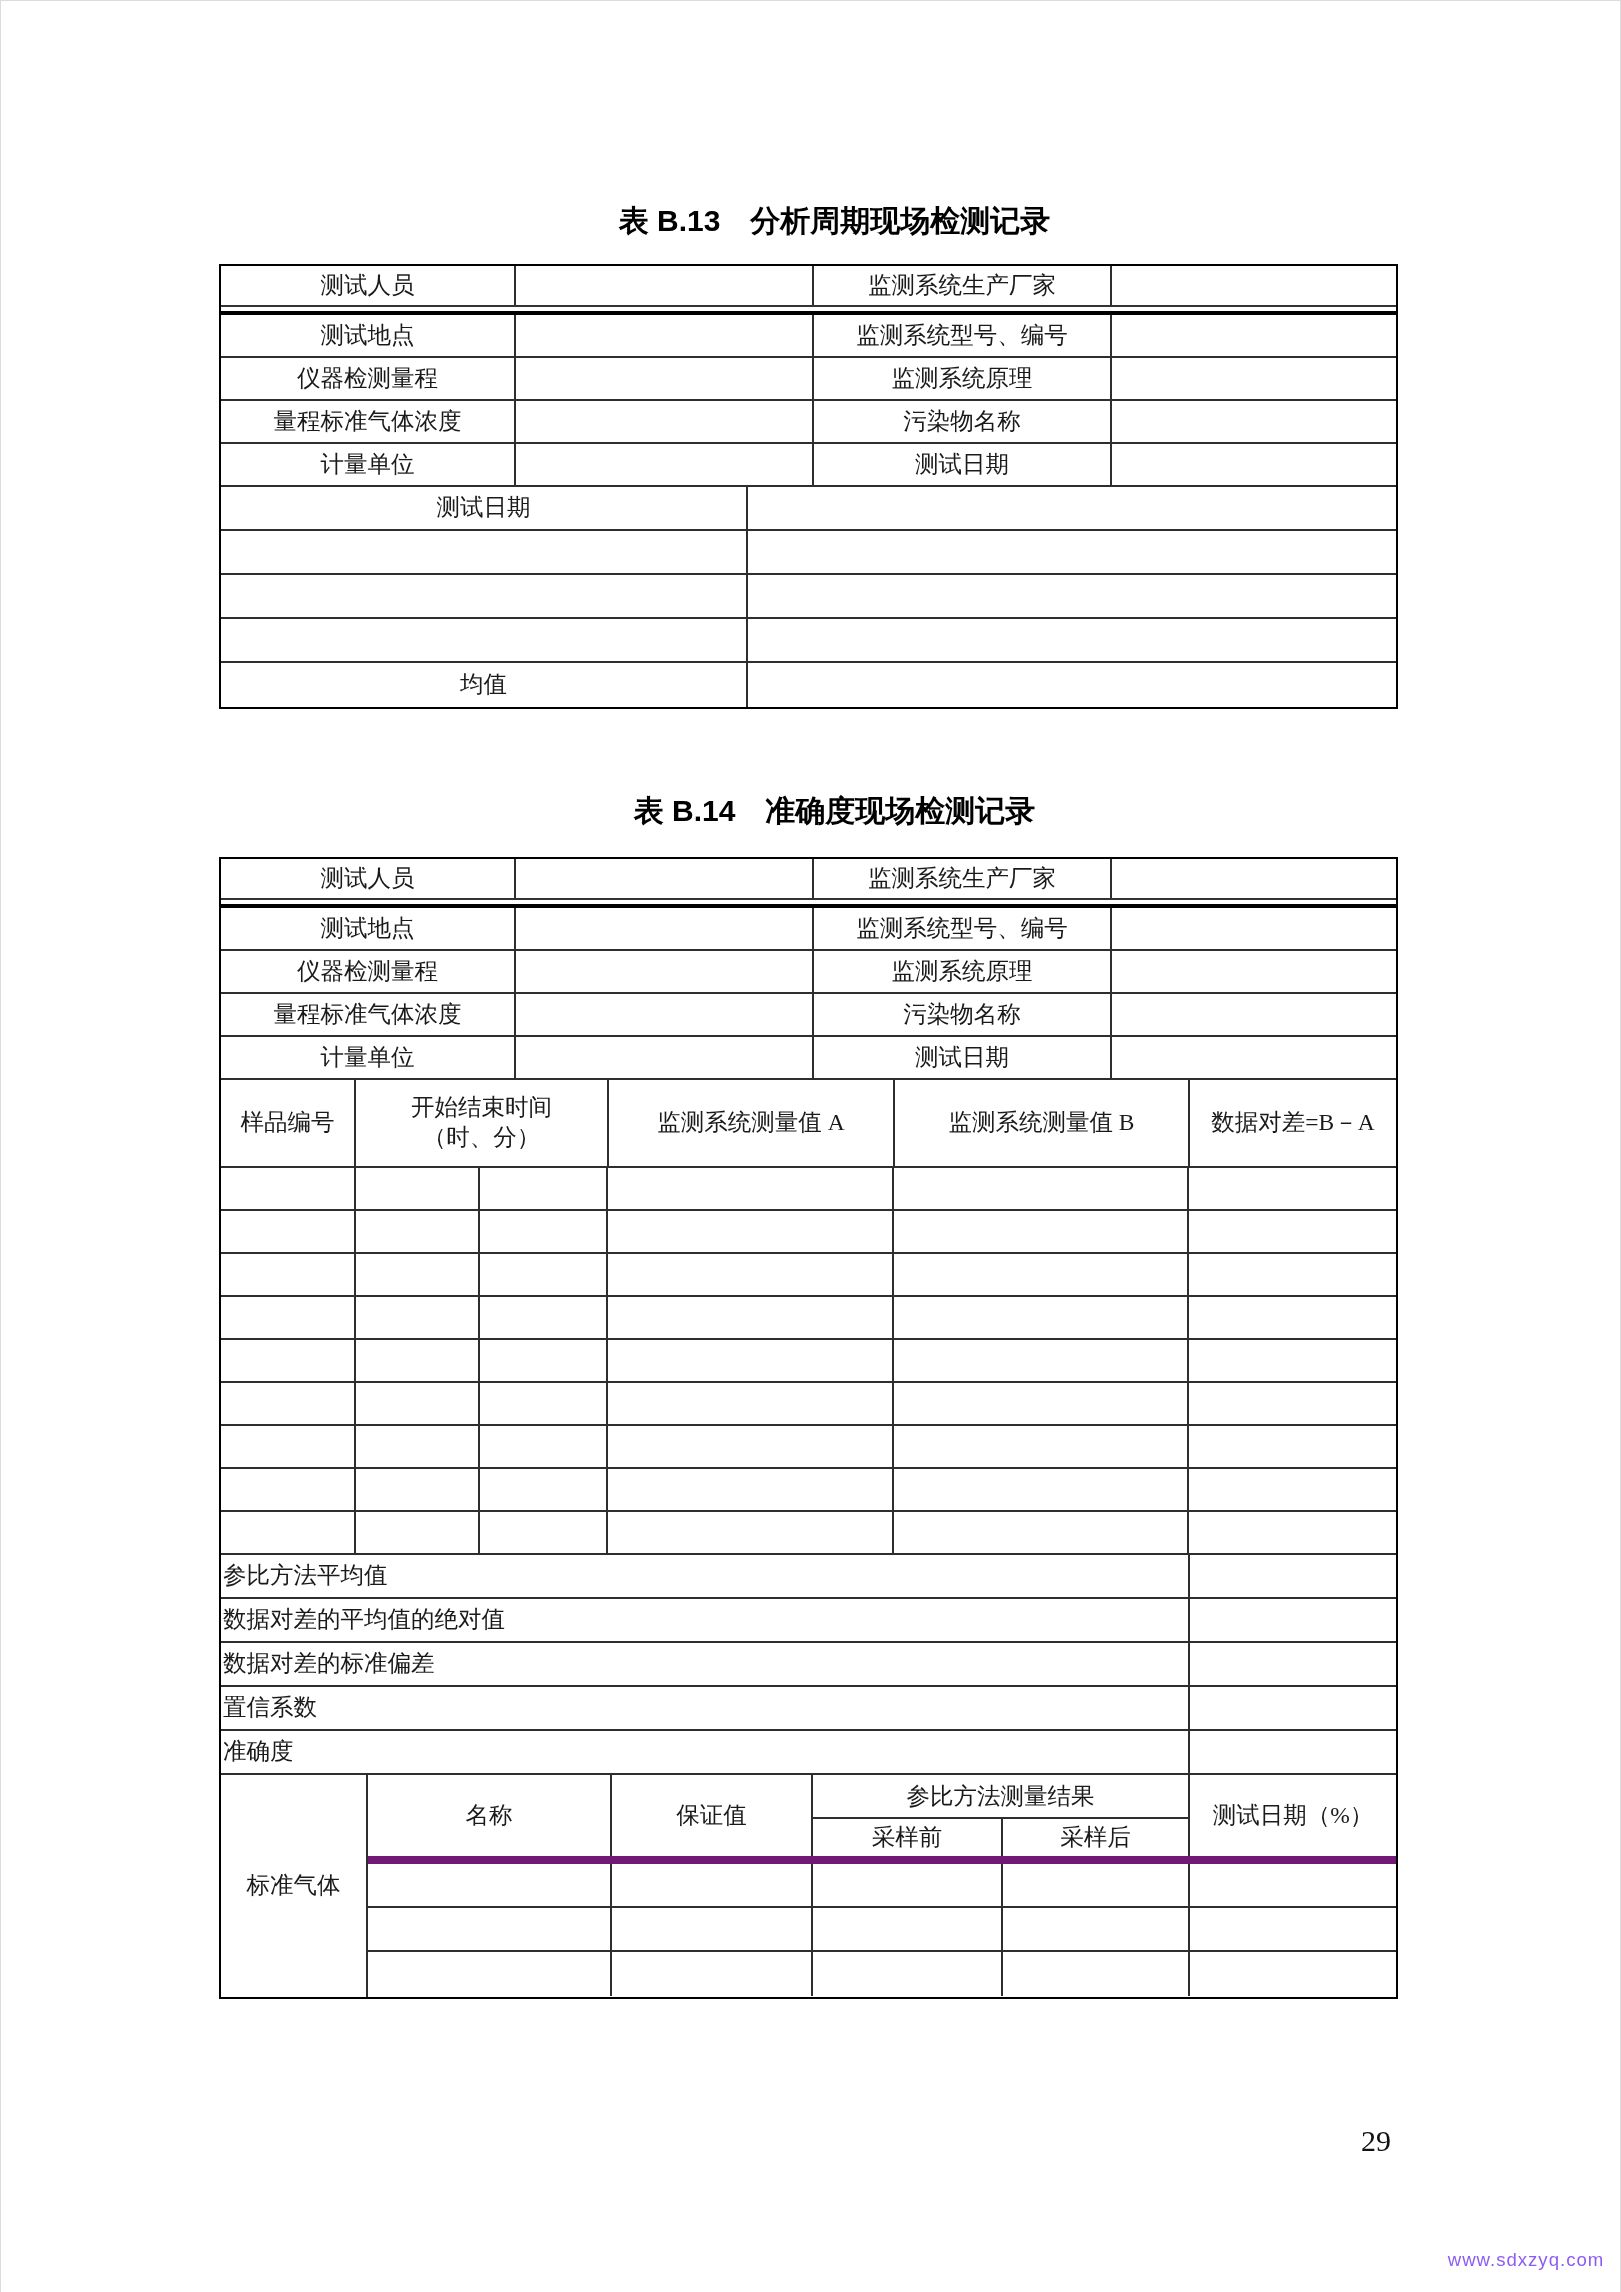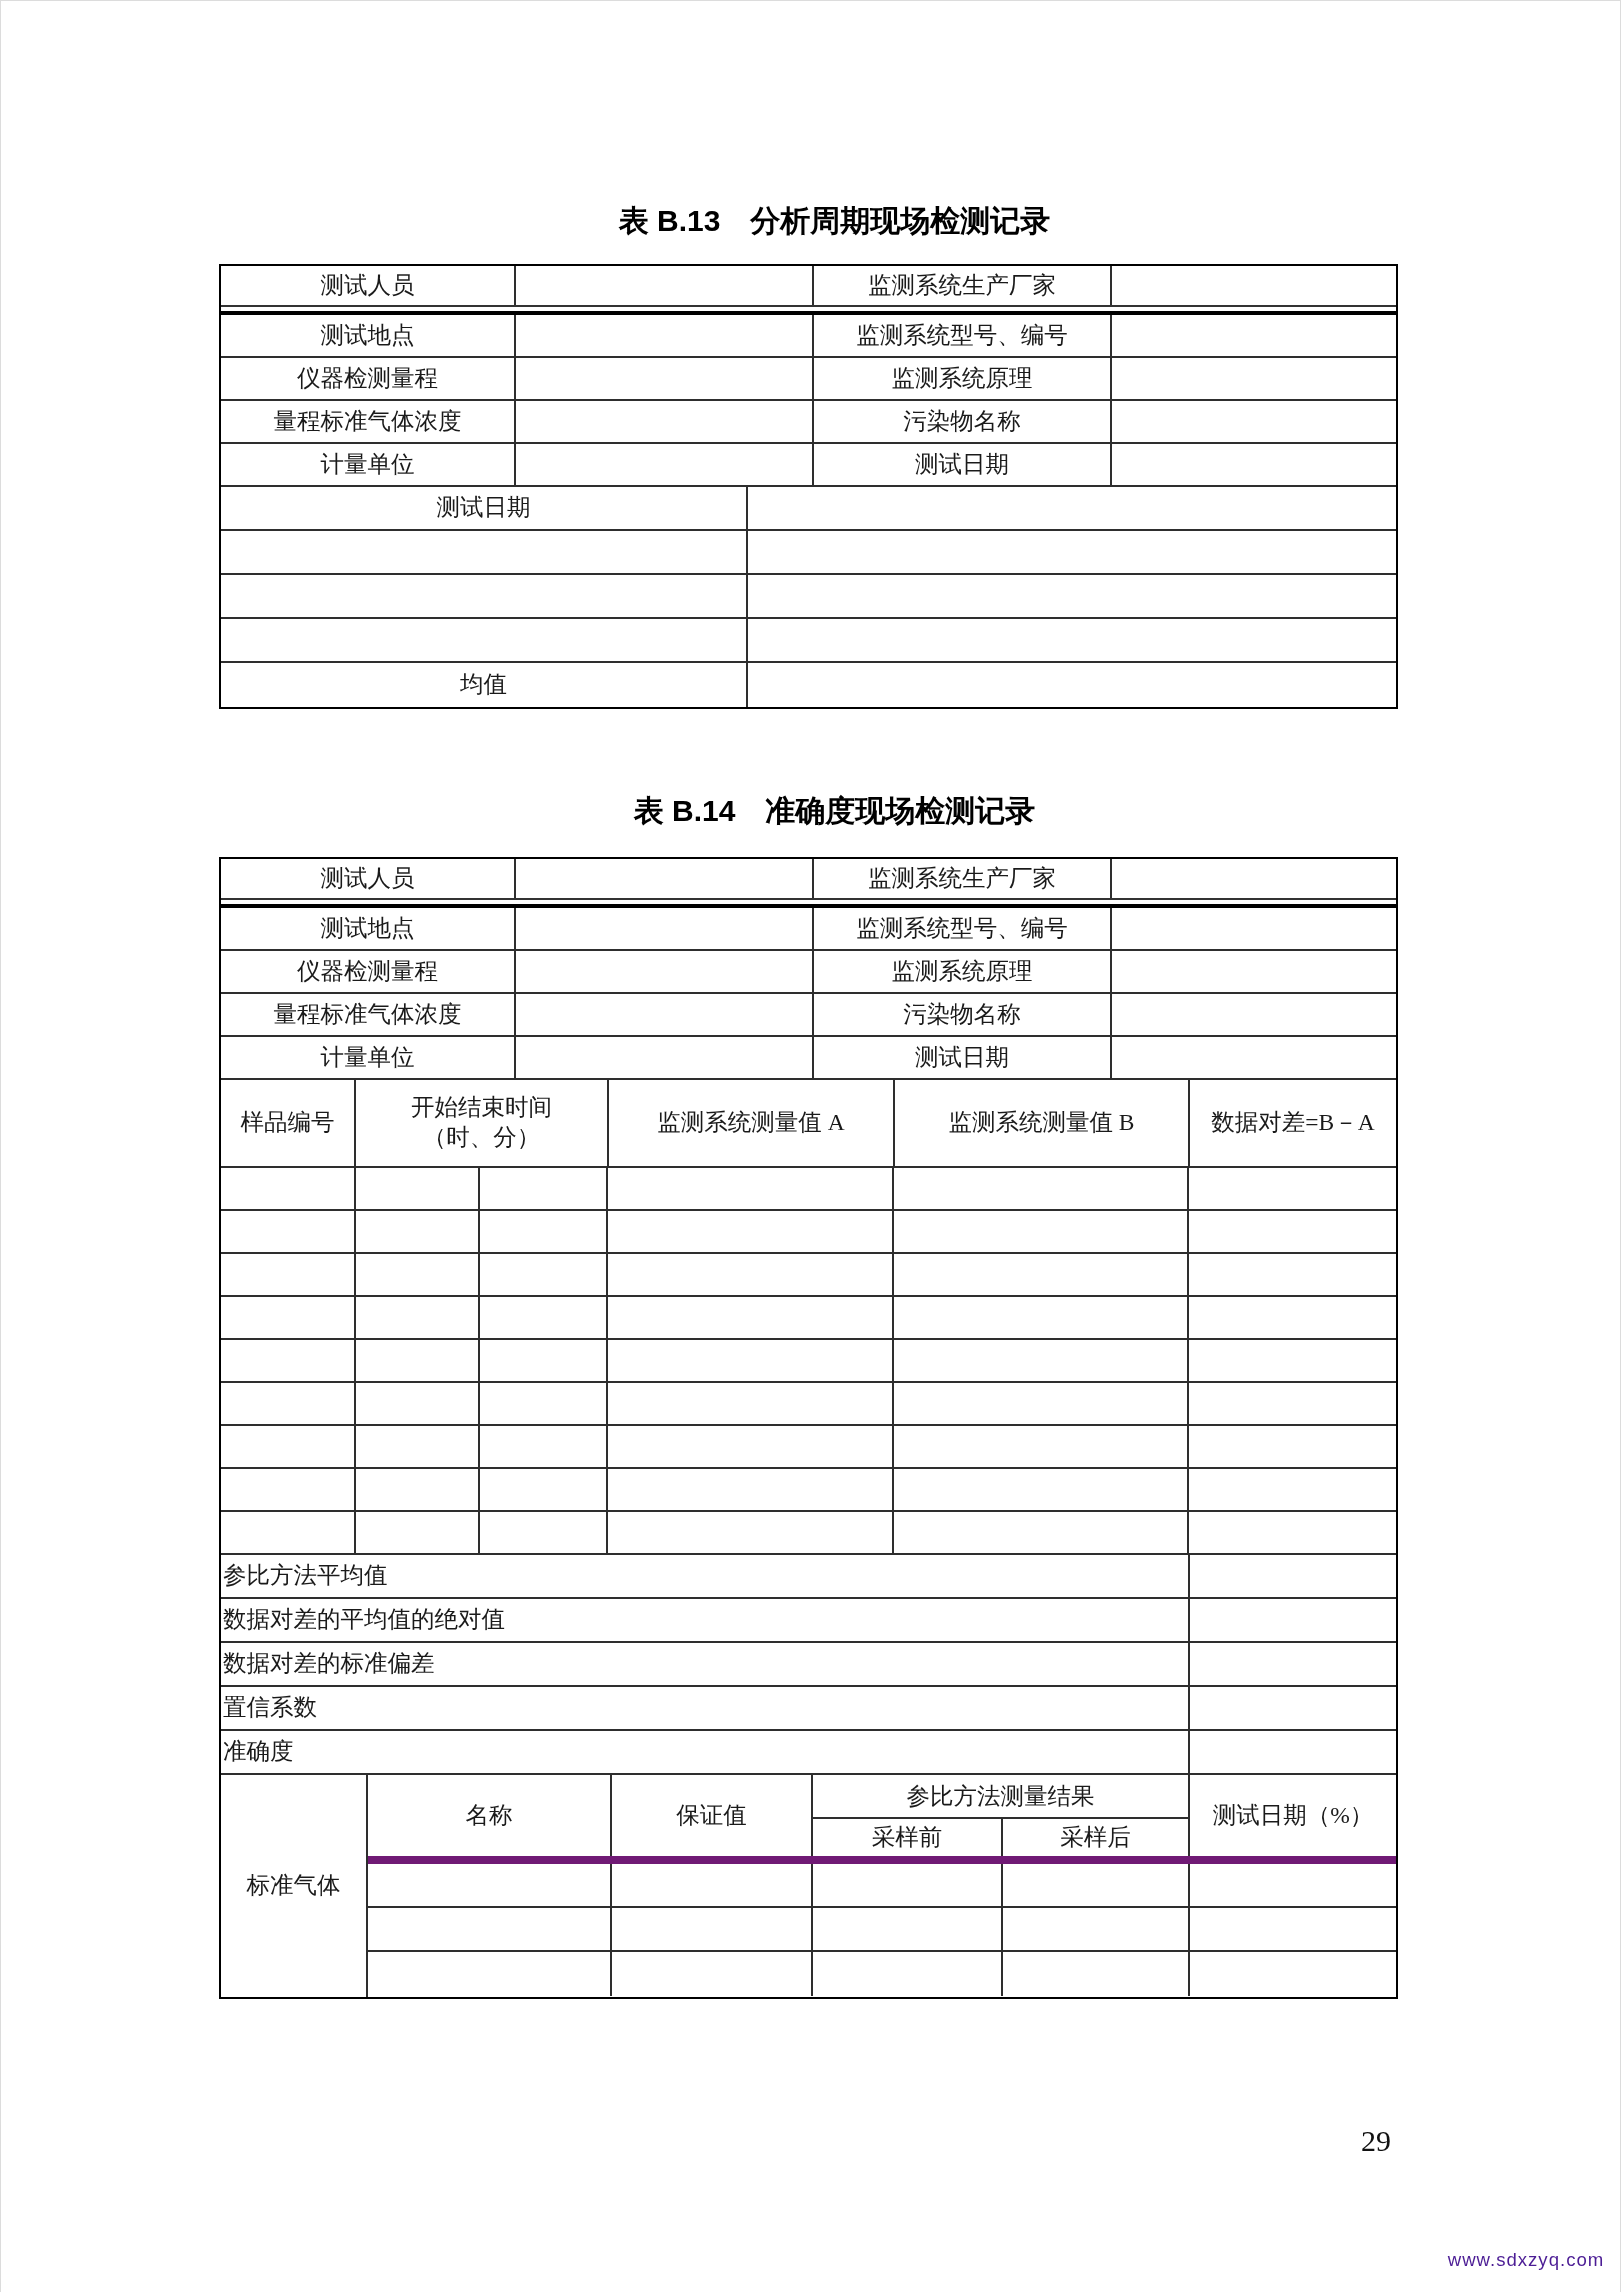--- a/index.html
+++ b/index.html
@@ -62,21 +62,21 @@
   .ref-bottom{flex:1;display:flex}
   .ref-bottom .cell{border-bottom:none}
   .two-line{display:flex;flex-direction:column;align-items:center;justify-content:center}
   .page-number{
     position:absolute; left:1360px; top:2123px;
     font-size:30px; color:#111;
   }
   .watermark{
     position:absolute; right:15.7px; top:2248px;
     font-family:"Liberation Sans","DejaVu Sans",sans-serif;
-    font-size:18.6px; color:#4c1d95; letter-spacing:1px;
+    font-size:18.6px; color:#8b5cf6; letter-spacing:1px;
   }
 </style>
 </head>
 <body>
 
 <div class="page">
 
   <div class="doc-title" style="top:200px">表 B.13　分析周期现场检测记录</div>
 
   <div class="tbl" style="top:263px">

